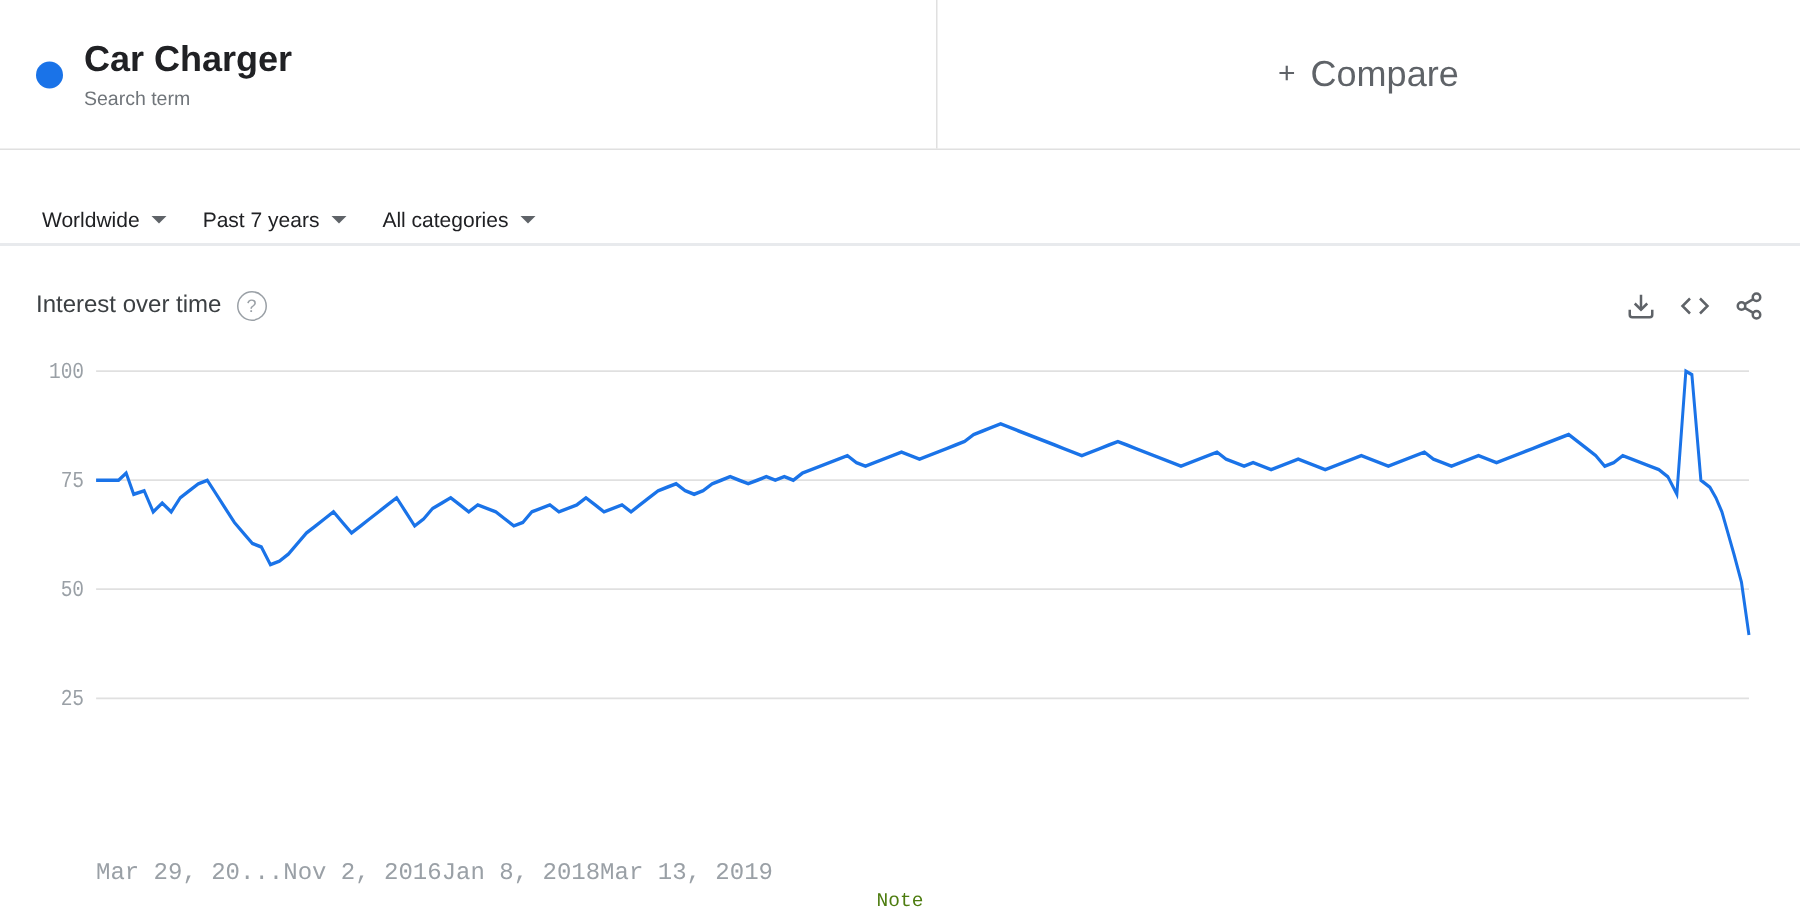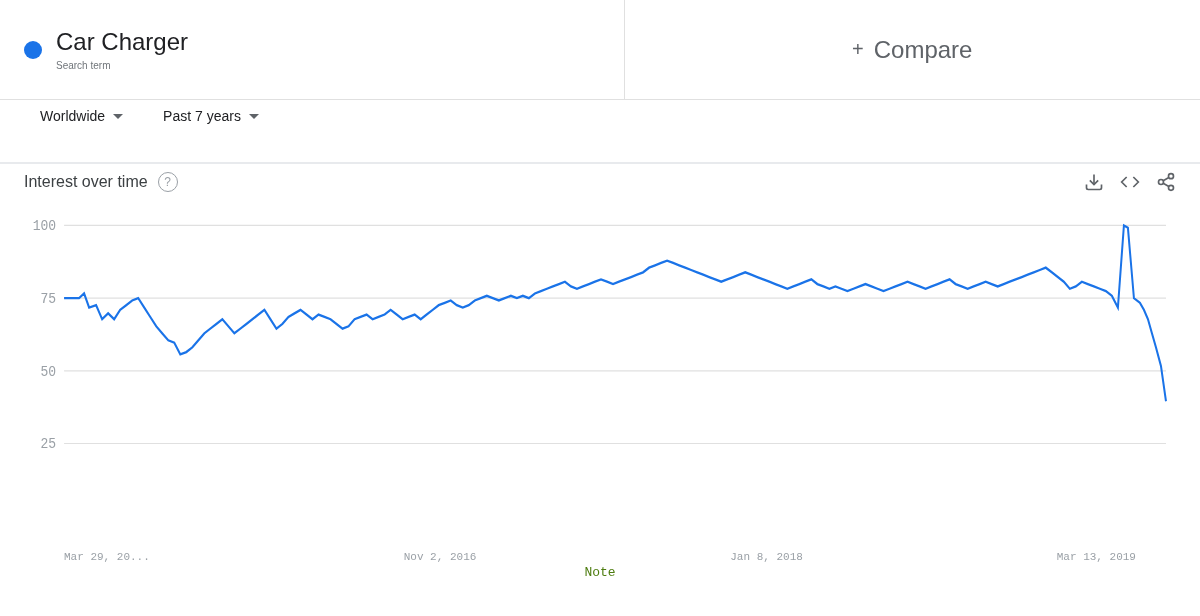--- a/index.html
+++ b/index.html
@@ -27,27 +27,27 @@
       background: #1a73e8;
       margin-right: 14px;
       flex-shrink: 0;
     }
     .search-term-text {
       display: flex;
       flex-direction: column;
     }
     .search-term-title {
       font-size: 24px;
-      font-weight: 400;
+      font-weight: 700;
       color: #202124;
       line-height: 1.2;
       text-align: center;
     }
     .search-term-sub {
-      font-size: 10px;
+      font-size: 13px;
       color: #70757a;
       margin-top: 3px;
     }
     .compare-section {
       display: flex;
       align-items: center;
       justify-content: center;
       flex: 1;
       height: 100%;
       cursor: pointer;
@@ -59,25 +59,25 @@
     }
     .compare-label {
       font-size: 24px;
       color: #5f6368;
       font-weight: 400;
     }
 
     
     .filter-bar {
       display: flex;
-      align-items: flex-start;
-      padding: 0 28px;
+      align-items: flex-end;
+      padding: 0 16px;
       height: 64px;
       border-bottom: 2px solid #e8eaed;
-      gap: 16px;
+      gap: 0;
     }
     .filter-btn {
       display: flex;
       align-items: center;
       padding: 8px 12px;
       border-radius: 4px;
       cursor: pointer;
       font-size: 14px;
       color: #202124;
       background: none;
@@ -89,21 +89,21 @@
       width: 0;
       height: 0;
       border-left: 5px solid transparent;
       border-right: 5px solid transparent;
       border-top: 5px solid #5f6368;
       margin-left: 2px;
     }
 
     
     .main-content {
-      padding: 8px 24px 0 24px;
+      padding: 30px 24px 0 24px;
     }
     .section-header {
       display: flex;
       align-items: center;
       justify-content: space-between;
       margin-bottom: 10px;
     }
     .section-title-group {
       display: flex;
       align-items: center;
@@ -169,20 +169,24 @@
   </div>
 </div>
 
 <div class="filter-bar">
   <button class="filter-btn">
     <span>Worldwide</span>
     <span class="chevron-down"></span>
   </button>
   <button class="filter-btn">
     <span>Past 7 years</span>
+    <span class="chevron-down"></span>
+  </button>
+  <button class="filter-btn">
+    <span>All categories</span>
     <span class="chevron-down"></span>
   </button>
 </div>
 
 <div class="main-content">
   <div class="section-header">
     <div class="section-title-group">
       <span class="section-title">Interest over time</span>
       <div class="help-icon">
         <span>?</span>
@@ -410,21 +414,21 @@
           1118,92
           1122,100
           1126,112
           1130,124
           1135,140
           1140,170
         "></polyline>
     </svg>
 
     
-    <div style="display:flex; justify-content:space-between; padding: 4px 40px 0 40px; font-size:11px; color:#9aa0a6;gap:43px;">
+    <div style="display:flex; justify-content:flex-start; padding: 4px 40px 0 40px; font-size:16px; color:#9aa0a6;">
       <span>Mar 29, 20...</span>
       <span>Nov 2, 2016</span>
       <span>Jan 8, 2018</span>
       <span>Mar 13, 2019</span>
     </div>
 
     
     <div style="text-align:center; font-size:13px; color:#4d7c0f; margin-top:2px;">
       <span>Note</span>
     </div>

